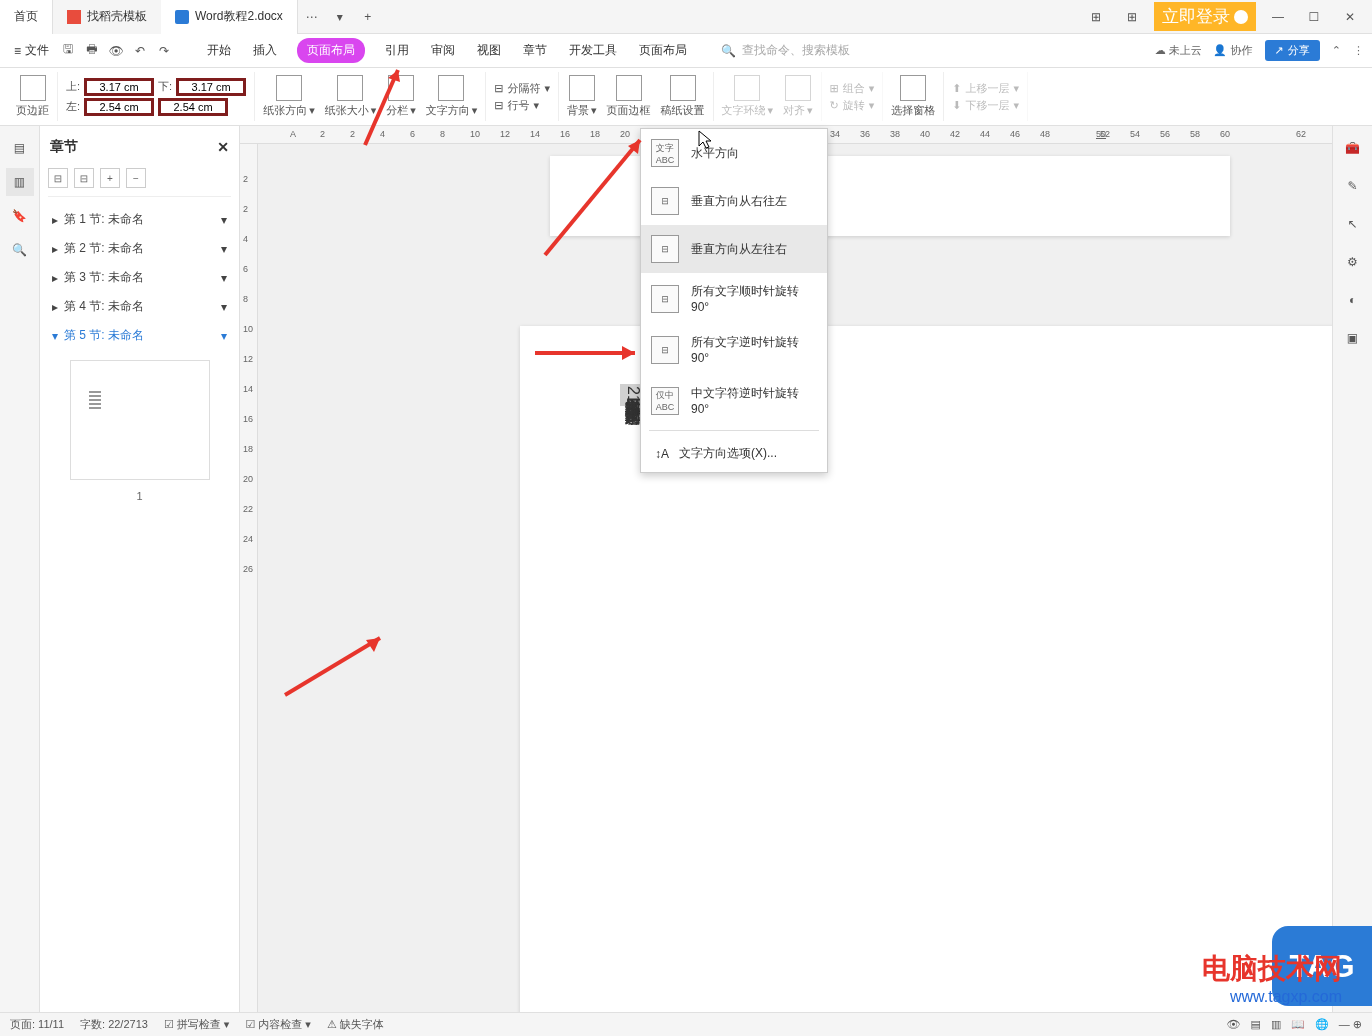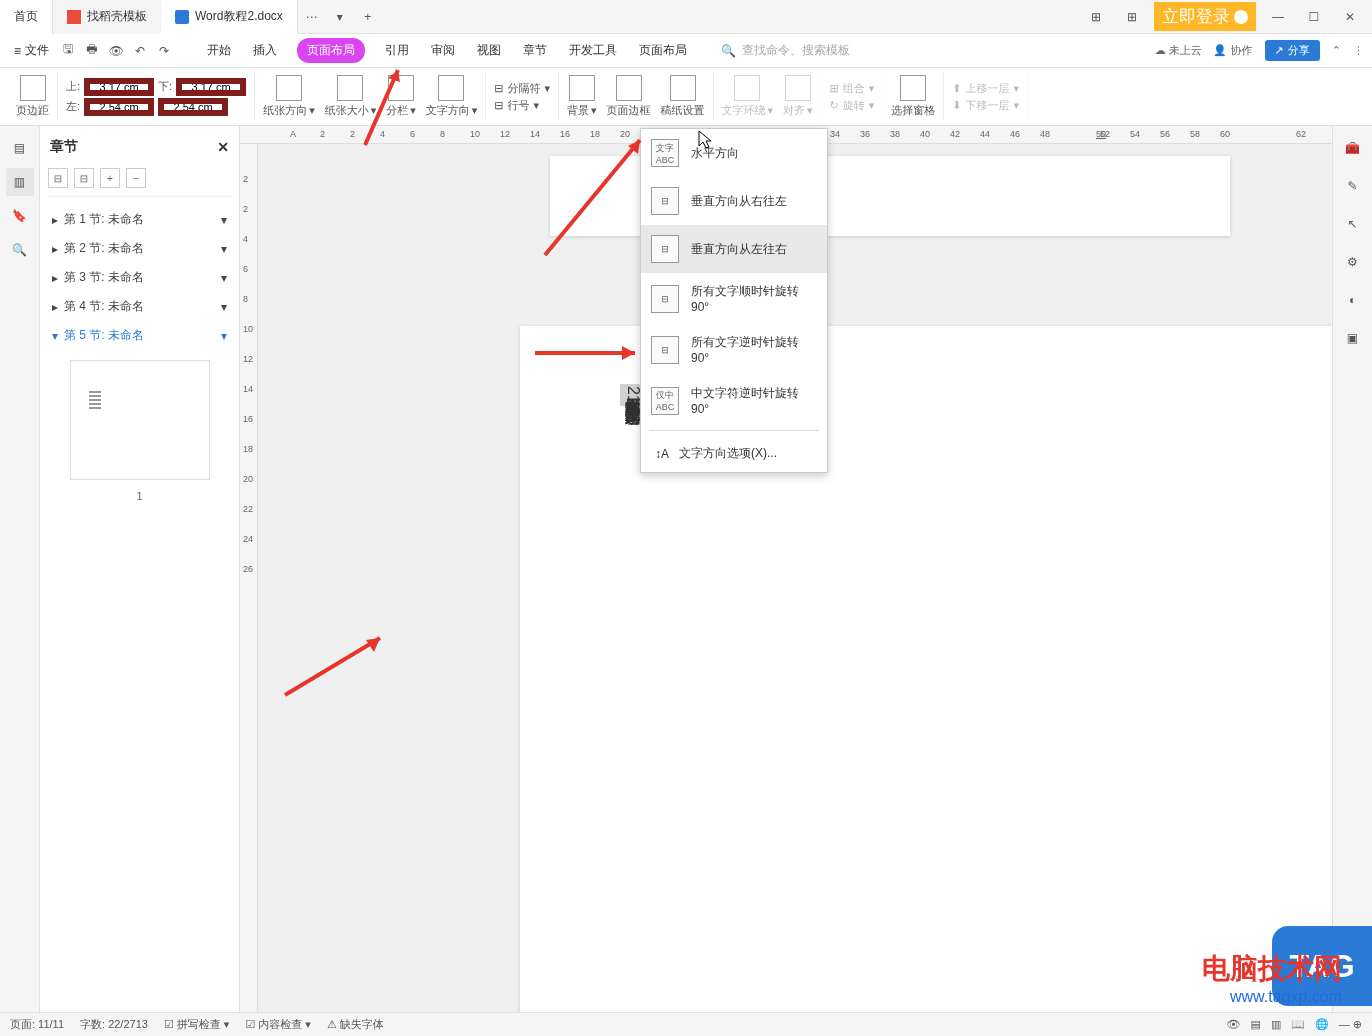--- a/index.html
+++ b/index.html
@@ -31,21 +31,21 @@
 
 
 .ribbon { display: flex; height: 58px; border-bottom: 1px solid #e0e0e0; padding: 4px 8px; background: #fff; }
 .rgroup { display: flex; flex-direction: column; align-items: center; justify-content: center; padding: 0 8px; border-right: 1px solid #eee; font-size: 11px; color: #555; gap: 2px; }
 .rgroup.horiz { flex-direction: row; gap: 10px; }
 .rbtn { display: flex; flex-direction: column; align-items: center; gap: 2px; cursor: pointer; }
 .ricon { width: 20px; height: 20px; border: 1px solid #999; display: inline-block; }
 .ricon.big { width: 26px; height: 26px; }
 .rlabel { font-size: 11px; white-space: nowrap; display: flex; align-items: center; gap: 2px; }
 .inline-row { display: flex; align-items: center; gap: 4px; font-size: 11px; }
-.num-input { width: 70px; height: 18px; border: 6px solid #7f1d1d; text-align: center; font-size: 11px; }
+.num-input { width: 70px; height: 18px; border: 3px solid #7f1d1d; text-align: center; font-size: 11px; }
 .dd { font-size: 9px; color: #888; }
 
 
 .main { display: flex; height: calc(100% - 34px - 34px - 58px - 24px); position: relative; }
 .left-rail { width: 40px; background: #f5f5f5; border-right: 1px solid #e0e0e0; display: flex; flex-direction: column; align-items: center; padding-top: 8px; gap: 6px; }
 .rail-icon { width: 28px; height: 28px; display: flex; align-items: center; justify-content: center; color: #555; cursor: pointer; }
 .rail-icon.active { background: #e6e6e6; }
 
 .sidebar { width: 200px; background: #fff; border-right: 1px solid #e0e0e0; padding: 8px; }
 .sidebar-hdr { display: flex; align-items: center; justify-content: space-between; padding: 4px 2px 12px; font-size: 14px; font-weight: bold; }

